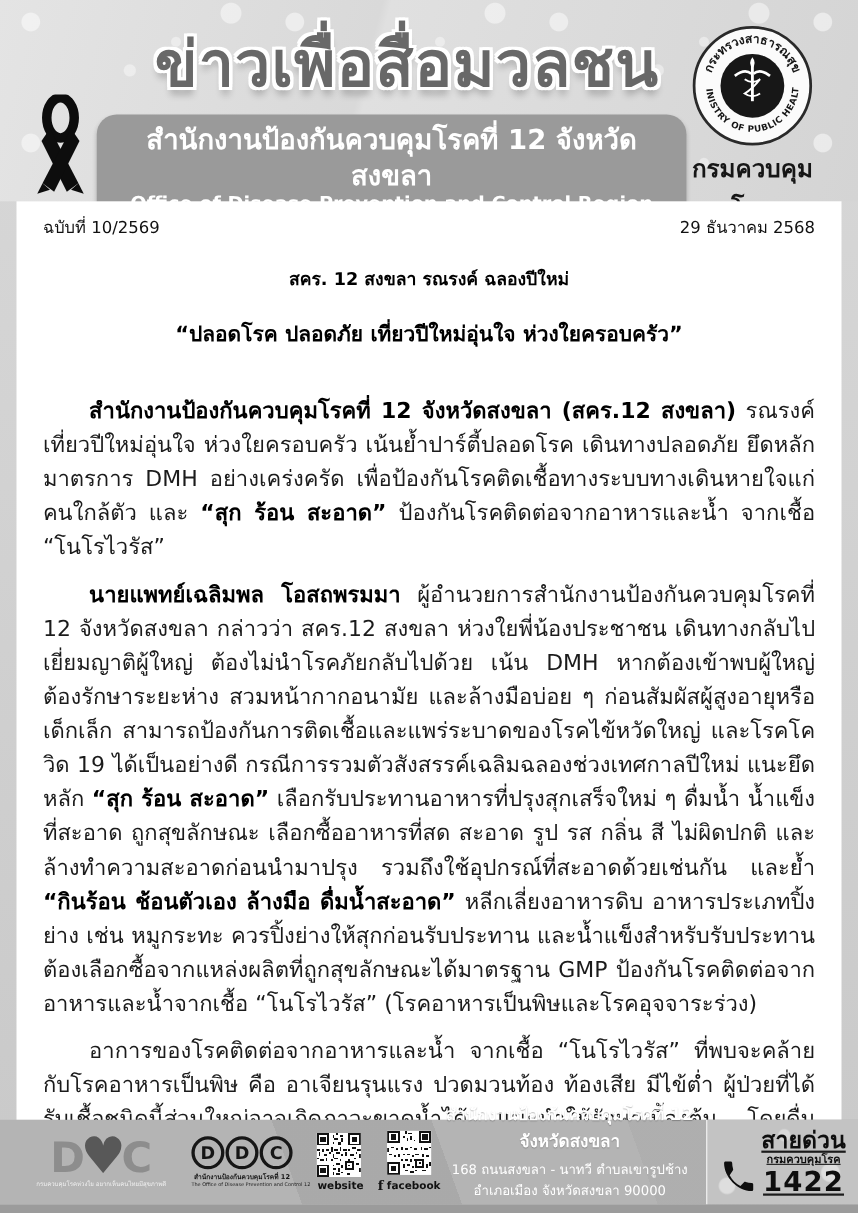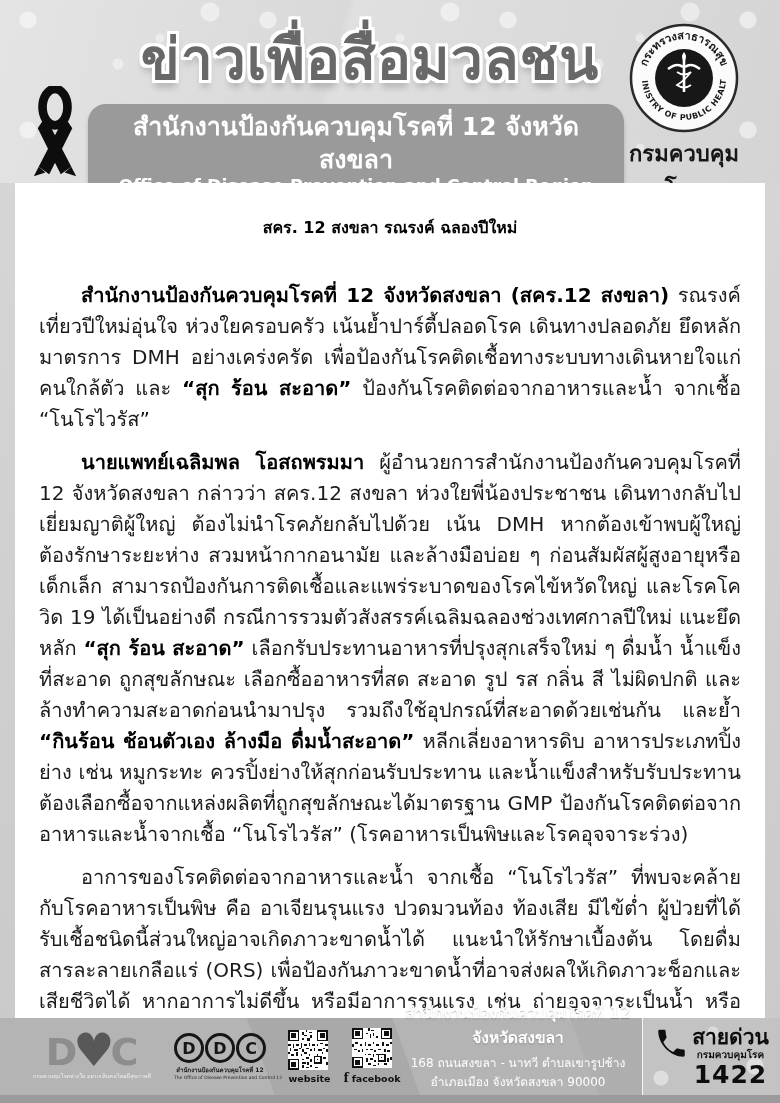--- a/index.html
+++ b/index.html
@@ -70,21 +70,21 @@
   .addr .l2{font-size:12px;margin-top:3px;}
   .addr .l3{font-size:12.5px;margin-top:2px;display:flex;align-items:center;justify-content:center;gap:4px;}
   .hotline{width:137px;height:77px;border-left:1px solid rgba(255,255,255,.85);
     background:#c3c3c3;position:relative;display:flex;align-items:center;justify-content:center;}
   .hotline::before{content:"";position:absolute;inset:0;opacity:.55;
     background-image:
       radial-gradient(circle 8px at 18px 60px, rgba(255,255,255,.8) 7px, transparent 8px),
       radial-gradient(circle 6px at 70px 14px, rgba(255,255,255,.7) 5px, transparent 6px),
       radial-gradient(circle 9px at 112px 48px, rgba(255,255,255,.8) 8px, transparent 9px);
     background-size:130px 78px;}
-  .hotline-inner{position:relative;display:flex;align-items:flex-start;gap:4px;}
+  .hotline-inner{position:relative;display:flex;align-items:flex-end;gap:4px;text-decoration:underline;}
   .hotline .txt{text-align:center;color:#0e0e0e;line-height:1;}
   .hotline .t1{font-size:21px;font-weight:900;}
   .hotline .t2{font-size:10px;font-weight:700;margin-top:2px;}
   .hotline .t3{font-size:25px;font-weight:900;margin-top:2px;letter-spacing:1px;}
   .phone-big{width:34px;height:34px;}
   .phone-sm{width:12px;height:12px;}
   .globe-sm{width:11px;height:11px;}
   .fb-sm{font-weight:900;font-size:12px;color:#111;font-family:"DejaVu Serif","Liberation Serif",serif;}
 </style>
 </head>
@@ -127,22 +127,27 @@
         <text font-size="8" font-weight="bold" fill="#161616" letter-spacing="0.5">
           <textPath href="#arcBot" startOffset="50%" text-anchor="middle">MINISTRY OF PUBLIC HEALTH</textPath>
         </text>
       </svg>
       <div class="dept-th">กรมควบคุมโรค</div>
       <div class="dept-en">Department of Disease Control</div>
     </div>
   </div>
 
   <div class="sheet">
+    <div class="meta-row">
+      <span>ฉบับที่ 10/2569</span>
+      <span>29 ธันวาคม 2568</span>
+    </div>
 
     <div class="headline l1">สคร. 12 สงขลา รณรงค์ ฉลองปีใหม่</div>
+    <div class="headline l2">“ปลอดโรค ปลอดภัย เที่ยวปีใหม่อุ่นใจ ห่วงใยครอบครัว”</div>
 
     <div class="bodytext">
       <p class="para"><b>สำนักงานป้องกันควบคุมโรคที่ 12 จังหวัดสงขลา (สคร.12 สงขลา)</b><span> รณรงค์ เที่ยวปีใหม่อุ่นใจ ห่วงใยครอบครัว เน้นย้ำปาร์ตี้ปลอดโรค เดินทางปลอดภัย ยึดหลักมาตรการ DMH อย่างเคร่งครัด เพื่อป้องกันโรคติดเชื้อทางระบบทางเดินหายใจแก่คนใกล้ตัว และ </span><b>“สุก ร้อน สะอาด”</b><span> ป้องกันโรคติดต่อจากอาหารและน้ำ จากเชื้อ “โนโรไวรัส”</span></p>
       <p class="para"><b>นายแพทย์เฉลิมพล โอสถพรมมา</b><span> ผู้อำนวยการสำนักงานป้องกันควบคุมโรคที่ 12 จังหวัดสงขลา กล่าวว่า สคร.12 สงขลา ห่วงใยพี่น้องประชาชน เดินทางกลับไปเยี่ยมญาติผู้ใหญ่ ต้องไม่นำโรคภัยกลับไปด้วย เน้น DMH หากต้องเข้าพบผู้ใหญ่ ต้องรักษาระยะห่าง สวมหน้ากากอนามัย และล้างมือบ่อย ๆ ก่อนสัมผัสผู้สูงอายุหรือเด็กเล็ก สามารถป้องกันการติดเชื้อและแพร่ระบาดของโรคไข้หวัดใหญ่ และโรคโควิด 19 ได้เป็นอย่างดี กรณีการรวมตัวสังสรรค์เฉลิมฉลองช่วงเทศกาลปีใหม่ แนะยึดหลัก </span><b>“สุก ร้อน สะอาด”</b><span> เลือกรับประทานอาหารที่ปรุงสุกเสร็จใหม่ ๆ ดื่มน้ำ น้ำแข็งที่สะอาด ถูกสุขลักษณะ เลือกซื้ออาหารที่สด สะอาด รูป รส กลิ่น สี ไม่ผิดปกติ และล้างทำความสะอาดก่อนนำมาปรุง รวมถึงใช้อุปกรณ์ที่สะอาดด้วยเช่นกัน และย้ำ </span><b>“กินร้อน ช้อนตัวเอง ล้างมือ ดื่มน้ำสะอาด”</b><span> หลีกเลี่ยงอาหารดิบ อาหารประเภทปิ้งย่าง เช่น หมูกระทะ ควรปิ้งย่างให้สุกก่อนรับประทาน และน้ำแข็งสำหรับรับประทาน ต้องเลือกซื้อจากแหล่งผลิตที่ถูกสุขลักษณะได้มาตรฐาน GMP ป้องกันโรคติดต่อจากอาหารและน้ำจากเชื้อ “โนโรไวรัส” (โรคอาหารเป็นพิษและโรคอุจจาระร่วง)</span></p>
       <p class="para"><span>อาการของโรคติดต่อจากอาหารและน้ำ จากเชื้อ “โนโรไวรัส” ที่พบจะคล้ายกับโรคอาหารเป็นพิษ คือ อาเจียนรุนแรง ปวดมวนท้อง ท้องเสีย มีไข้ต่ำ ผู้ป่วยที่ได้รับเชื้อชนิดนี้ส่วนใหญ่อาจเกิดภาวะขาดน้ำได้ แนะนำให้รักษาเบื้องต้น โดยดื่มสารละลายเกลือแร่ (ORS) เพื่อป้องกันภาวะขาดน้ำที่อาจส่งผลให้เกิดภาวะช็อกและเสียชีวิตได้ หากอาการไม่ดีขึ้น หรือมีอาการรุนแรง เช่น ถ่ายอุจจาระเป็นน้ำ หรือถ่ายอุจจาระเป็นมูกเลือด หรืออาเจียนจำนวนมาก ปากแห้ง ปัสสาวะออกน้อยหรือปัสสาวะไม่ออก หายใจหอบเหนื่อย ควรรีบไปพบแพทย์เพื่อทำการรักษา</span></p>
       <p class="para"><span>ในช่วงวันหยุดยาวเทศกาลส่งท้ายปีเก่าต้อนรับปีใหม่ 2569 ขอเน้นย้ำพี่น้องประชาชน </span><b>“ขับไม่ดื่ม ดื่มไม่ขับ”</b><span> เพื่อให้เกิดความปลอดภัยต่อการเดินทางทุกเส้นทาง หากมีข้อสงสัยสอบถามข้อมูลเพิ่มเติมได้ที่ สายด่วน กรมควบคุมโรค โทร. 1422</span></p>
     </div>
 
   </div>
 

